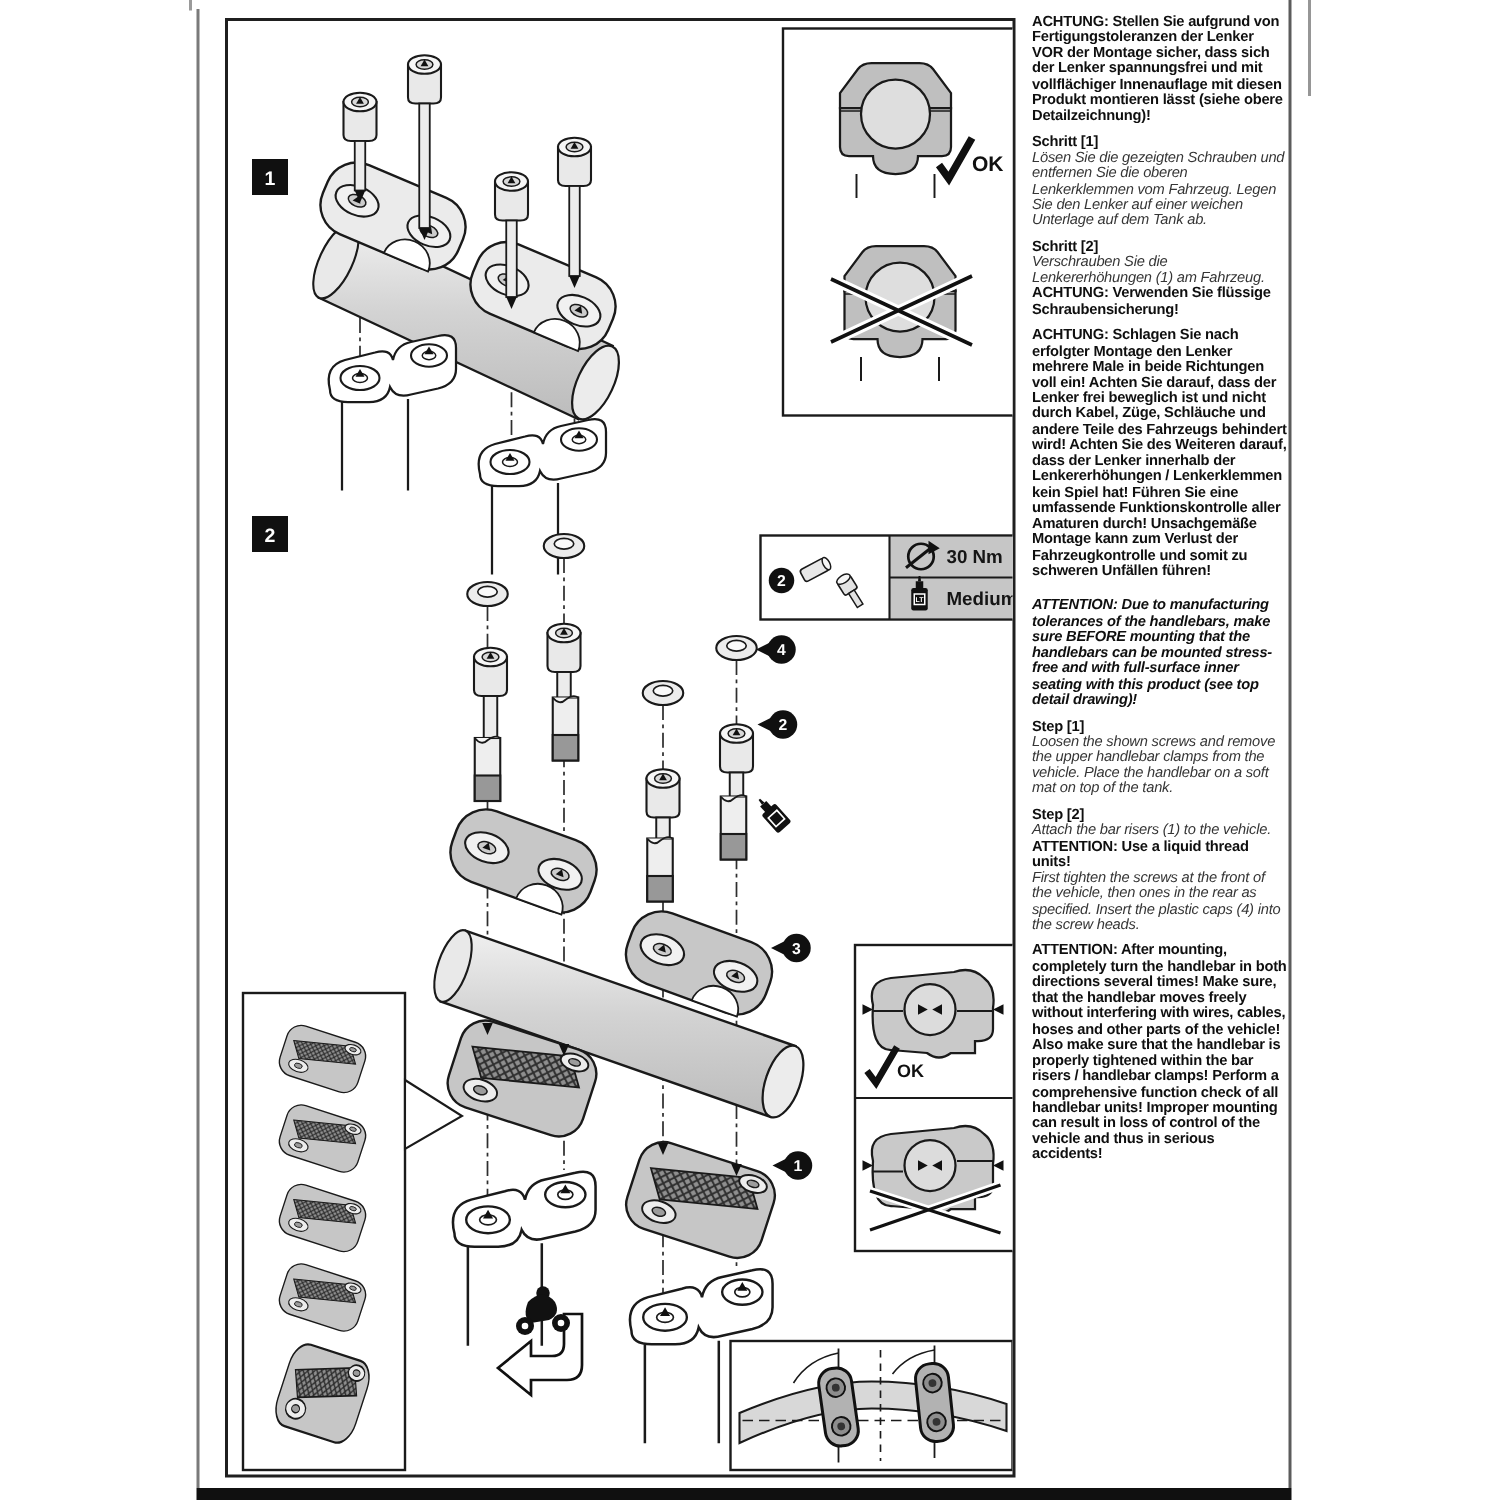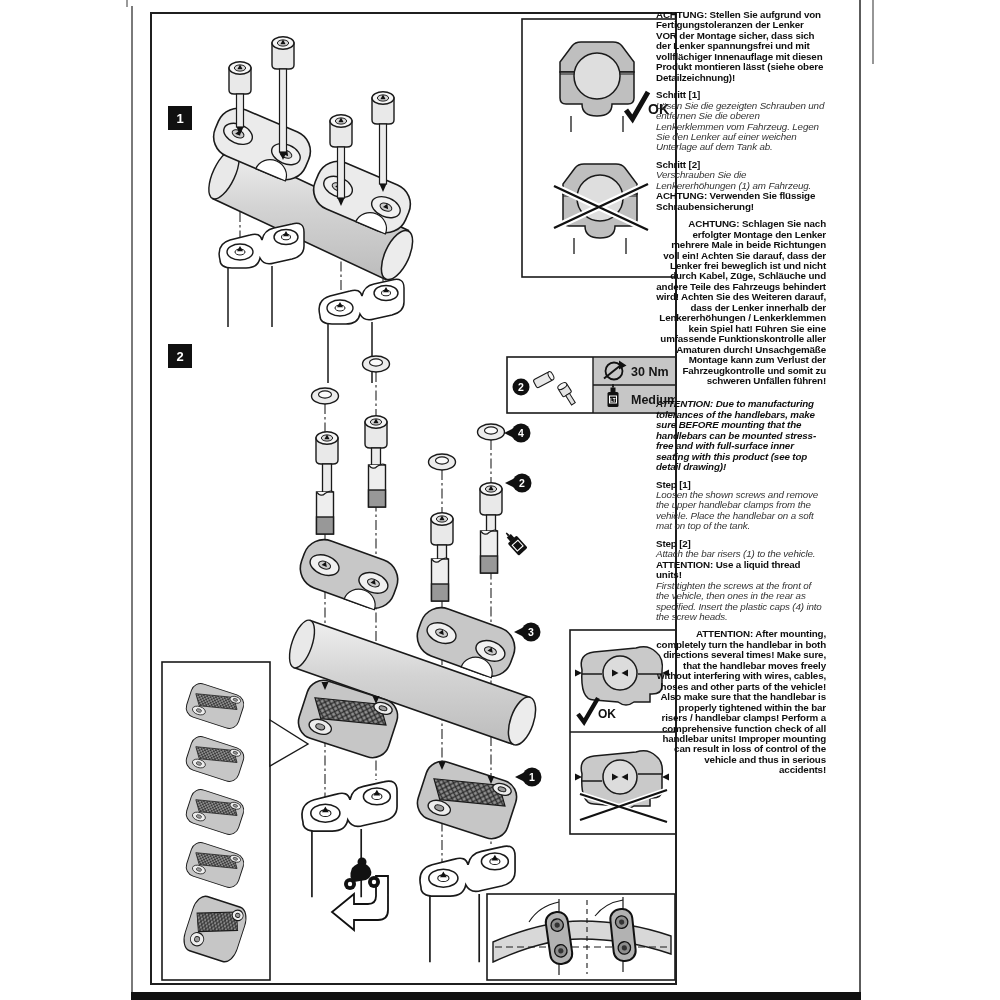--- a/index.html
+++ b/index.html
@@ -7,26 +7,26 @@
   .abs{position:absolute;}
   
   #edge-left{left:131px;top:6px;width:2px;height:986px;background:#7a7a7a;}
   #edge-right{left:859px;top:0;width:2px;height:992px;background:#5c5c5c;}
   #tick-top-left{left:126px;top:0;width:2px;height:7px;background:#9a9a9a;}
   #tick-top-right{left:872px;top:0;width:2px;height:64px;background:#969696;}
   #bottom-bar{left:131px;top:992px;width:730px;height:8px;background:#101010;}
   
   #panel{left:150px;top:12px;width:523px;height:969px;border:2px solid #1f1f1f;background:#fff;}
   
-  .col{left:656px;top:10px;width:170px;color:#161616;}
+  .col{left:688px;top:10px;width:170px;color:#161616;}
   .col p{margin:0 0 0 0;font-size:9.8px;line-height:10.45px;letter-spacing:-0.15px;}
   .col .b{font-weight:700;color:#0f0f0f;}
   .col .n{font-weight:400;color:#353535;font-style:italic;}
   .col .h{font-weight:700;color:#0f0f0f;margin-top:7px;}
-  .col .g{margin-top:7px;text-align:right;}
+  .col .g{margin-top:7px;}
   .col .en0{margin-top:13px;font-style:italic;}
   
   text{font-family:"Liberation Sans",sans-serif;}
   .sqt{font-size:13px;font-weight:700;fill:#fff;text-anchor:middle;}
   .bt{font-size:10.5px;font-weight:700;fill:#fff;text-anchor:middle;}
   .ok{font-size:14px;font-weight:700;fill:#101010;}
   .ok2{font-size:12px;font-weight:700;fill:#101010;}
   .sp{font-size:12.5px;font-weight:700;fill:#151515;}
   .lt{font-size:4.6px;font-weight:700;fill:#fff;text-anchor:middle;}
   .ax{stroke:#2e2e2e;stroke-width:1.15;fill:none;stroke-dasharray:10 3 2.5 3;}

